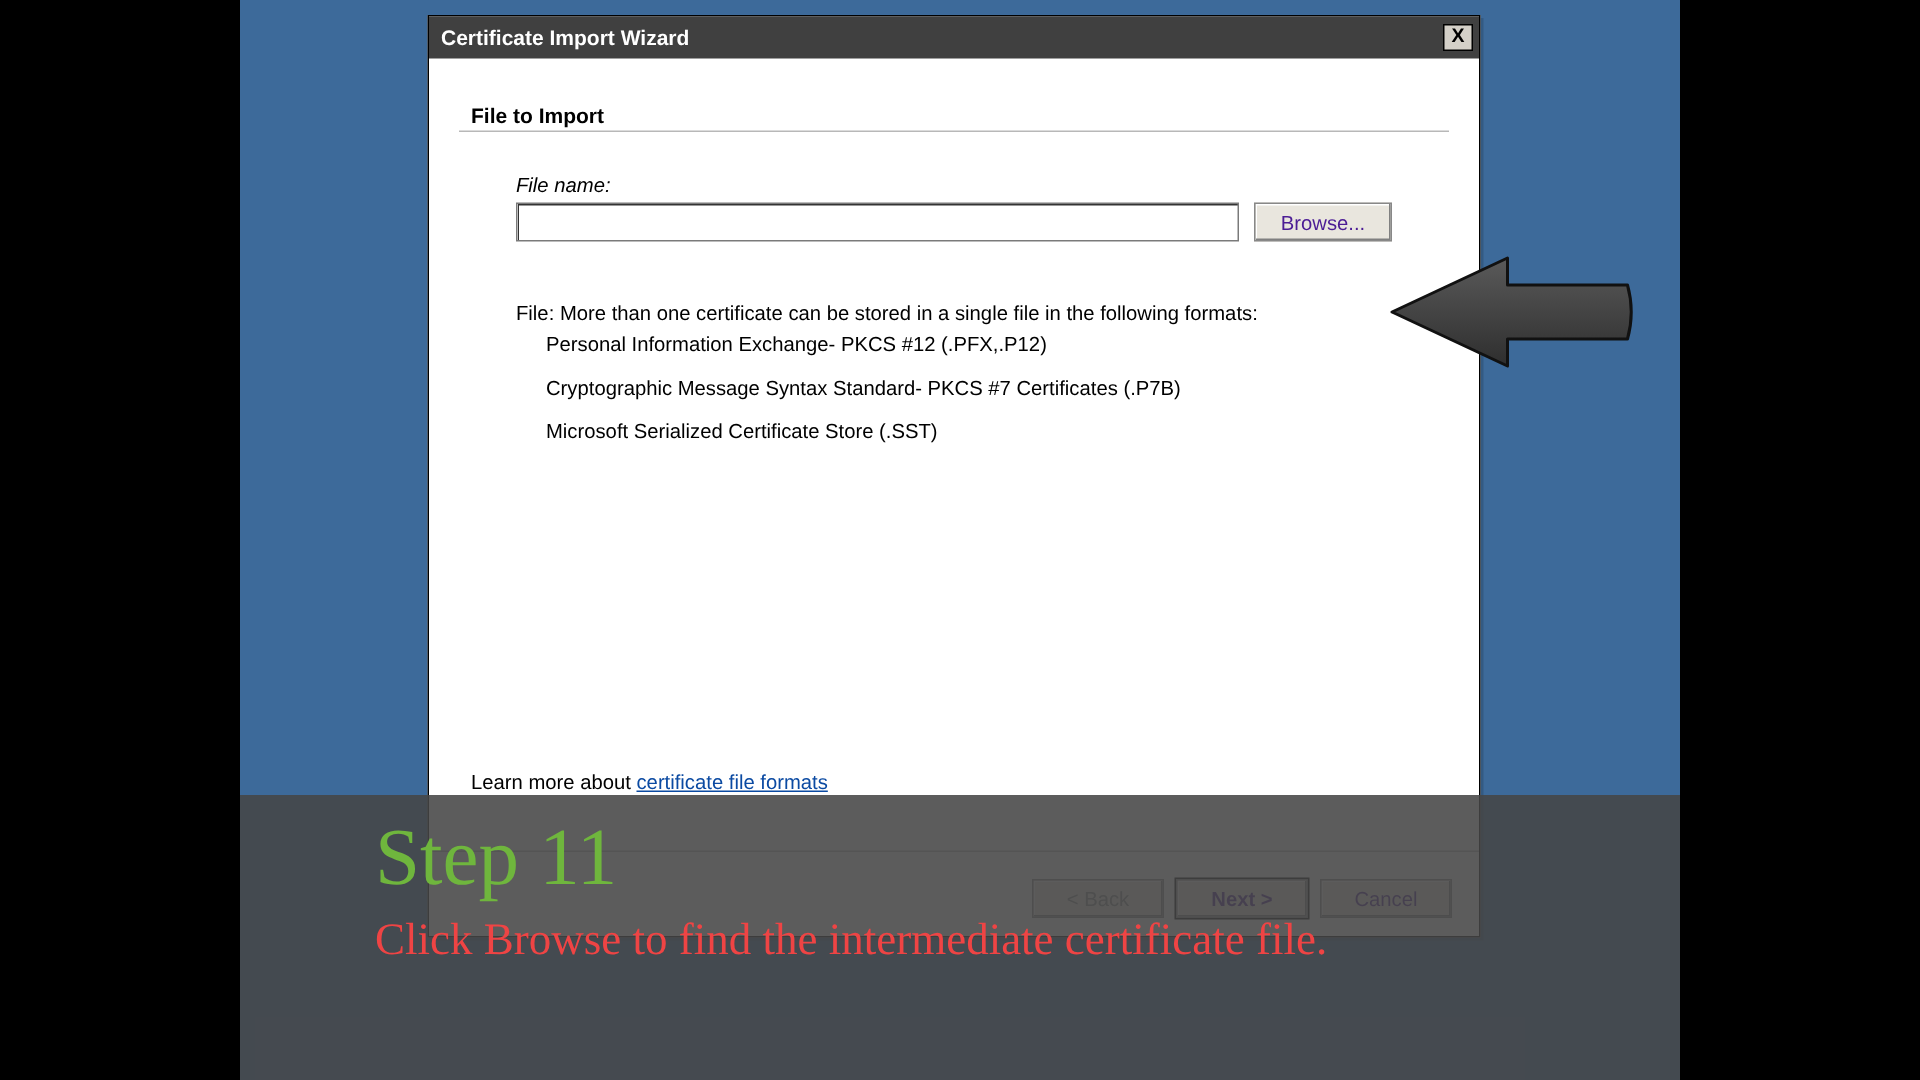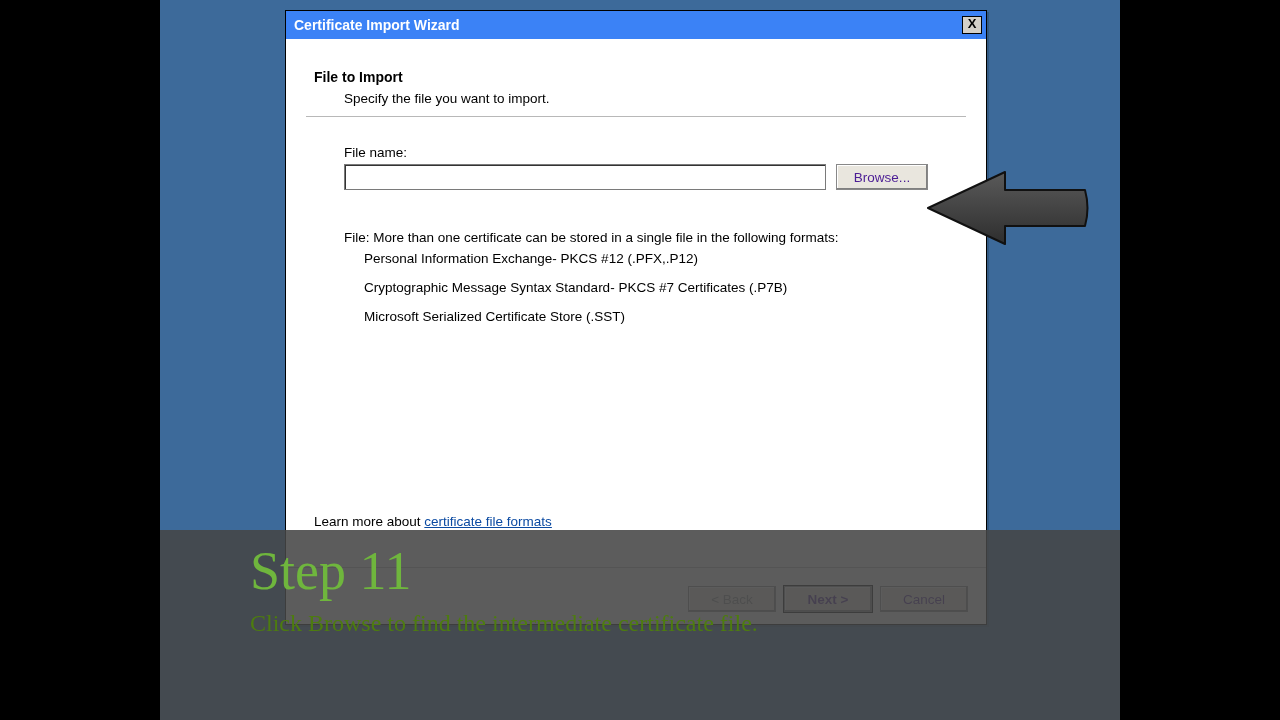--- a/index.html
+++ b/index.html
@@ -26,21 +26,21 @@
     left: 285px;
     top: 10px;
     width: 702px;
     height: 615px;
     background: #fff;
     border: 1px solid #000;
     box-shadow: 2px 2px 0 rgba(0,0,0,.15);
   }
   .titlebar {
     height: 28px;
-    background: #3b82f6;
+    background: #404040;
     color: #fff;
     display: flex;
     align-items: center;
     justify-content: space-between;
     padding: 0 4px 0 8px;
     font-weight: bold;
     font-size: 14px;
   }
   .close-btn {
     width: 20px; height: 18px;
@@ -68,21 +68,21 @@
     font-size: 13.5px;
   }
   .hr {
     border: none;
     border-top: 1px solid #b8b8b8;
     margin: 0 0 28px 0;
   }
   .field-area {
     padding: 0 38px;
   }
-  .field-label { font-size: 13.5px; }
+  .field-label { font-size: 13.5px; font-style: italic; }
   .file-row {
     display: flex;
     gap: 10px;
     margin-top: 4px;
     align-items: stretch;
   }
   .file-input {
     flex: 1;
     height: 26px;
     border: 1px solid #7a7a7a;
@@ -152,41 +152,40 @@
     color: #f2f2f2;
   }
   .step-title {
     font-family: Georgia, "Times New Roman", serif;
     color: #6fb63d;
     font-size: 54px;
     margin: 0 0 6px 0;
   }
   .step-text {
     font-family: Georgia, "Times New Roman", serif;
-    font-size: 24px;
+    font-size: 30px;
     line-height: 1.25;
-    color: #4d7c0f;
+    color: #ef4444;
   }
 </style>
 </head>
 <body>
 
 <div class="desktop"></div>
 
 <div class="wizard">
   <div class="titlebar">
     <span>Certificate Import Wizard</span>
     <div class="close-btn">
       <span>X</span>
     </div>
   </div>
 
   <div class="body">
     <div class="heading">File to Import</div>
-    <div class="subheading">Specify the file you want to import.</div>
     <hr class="hr">
 
     <div class="field-area">
       <div class="field-label">File name:</div>
       <div class="file-row">
         <input class="file-input" type="text" value="" style="">
         <button class="win-btn">Browse...</button>
       </div>
     </div>
 

